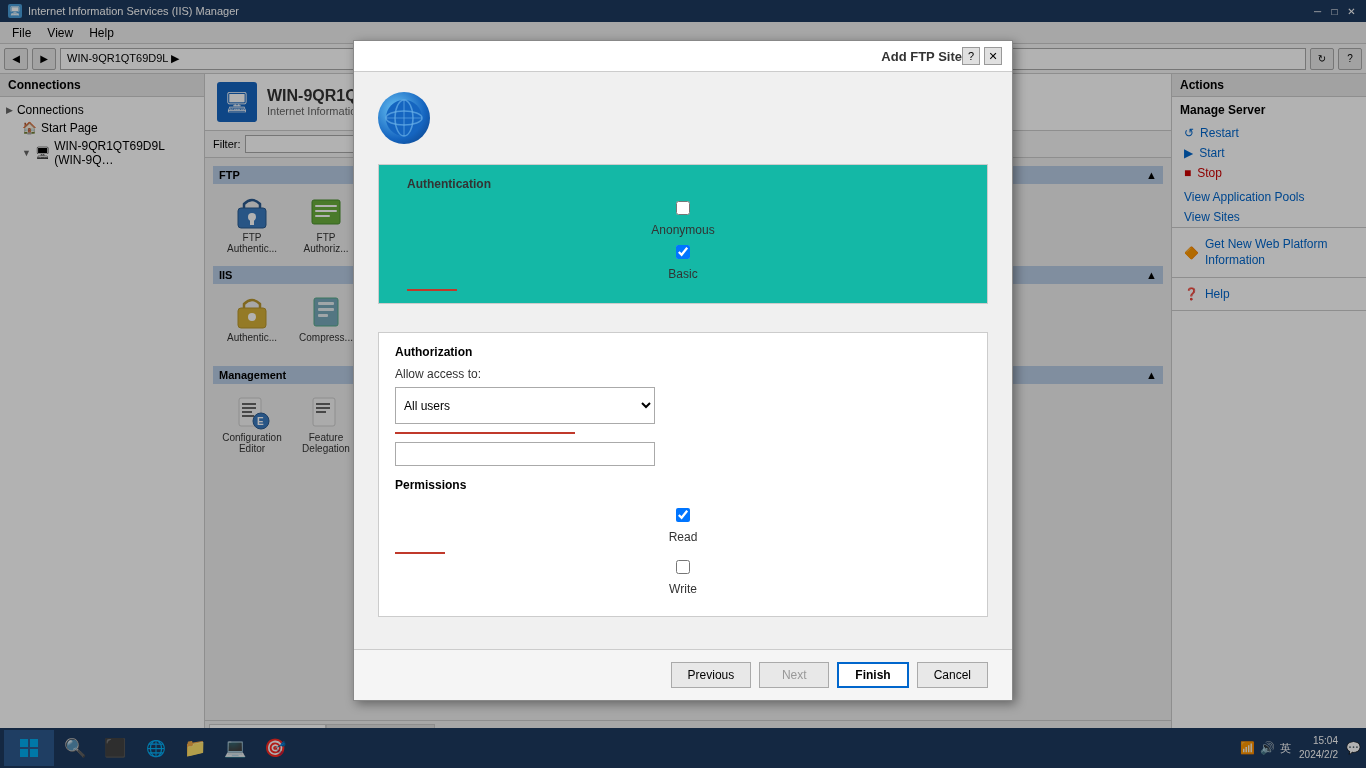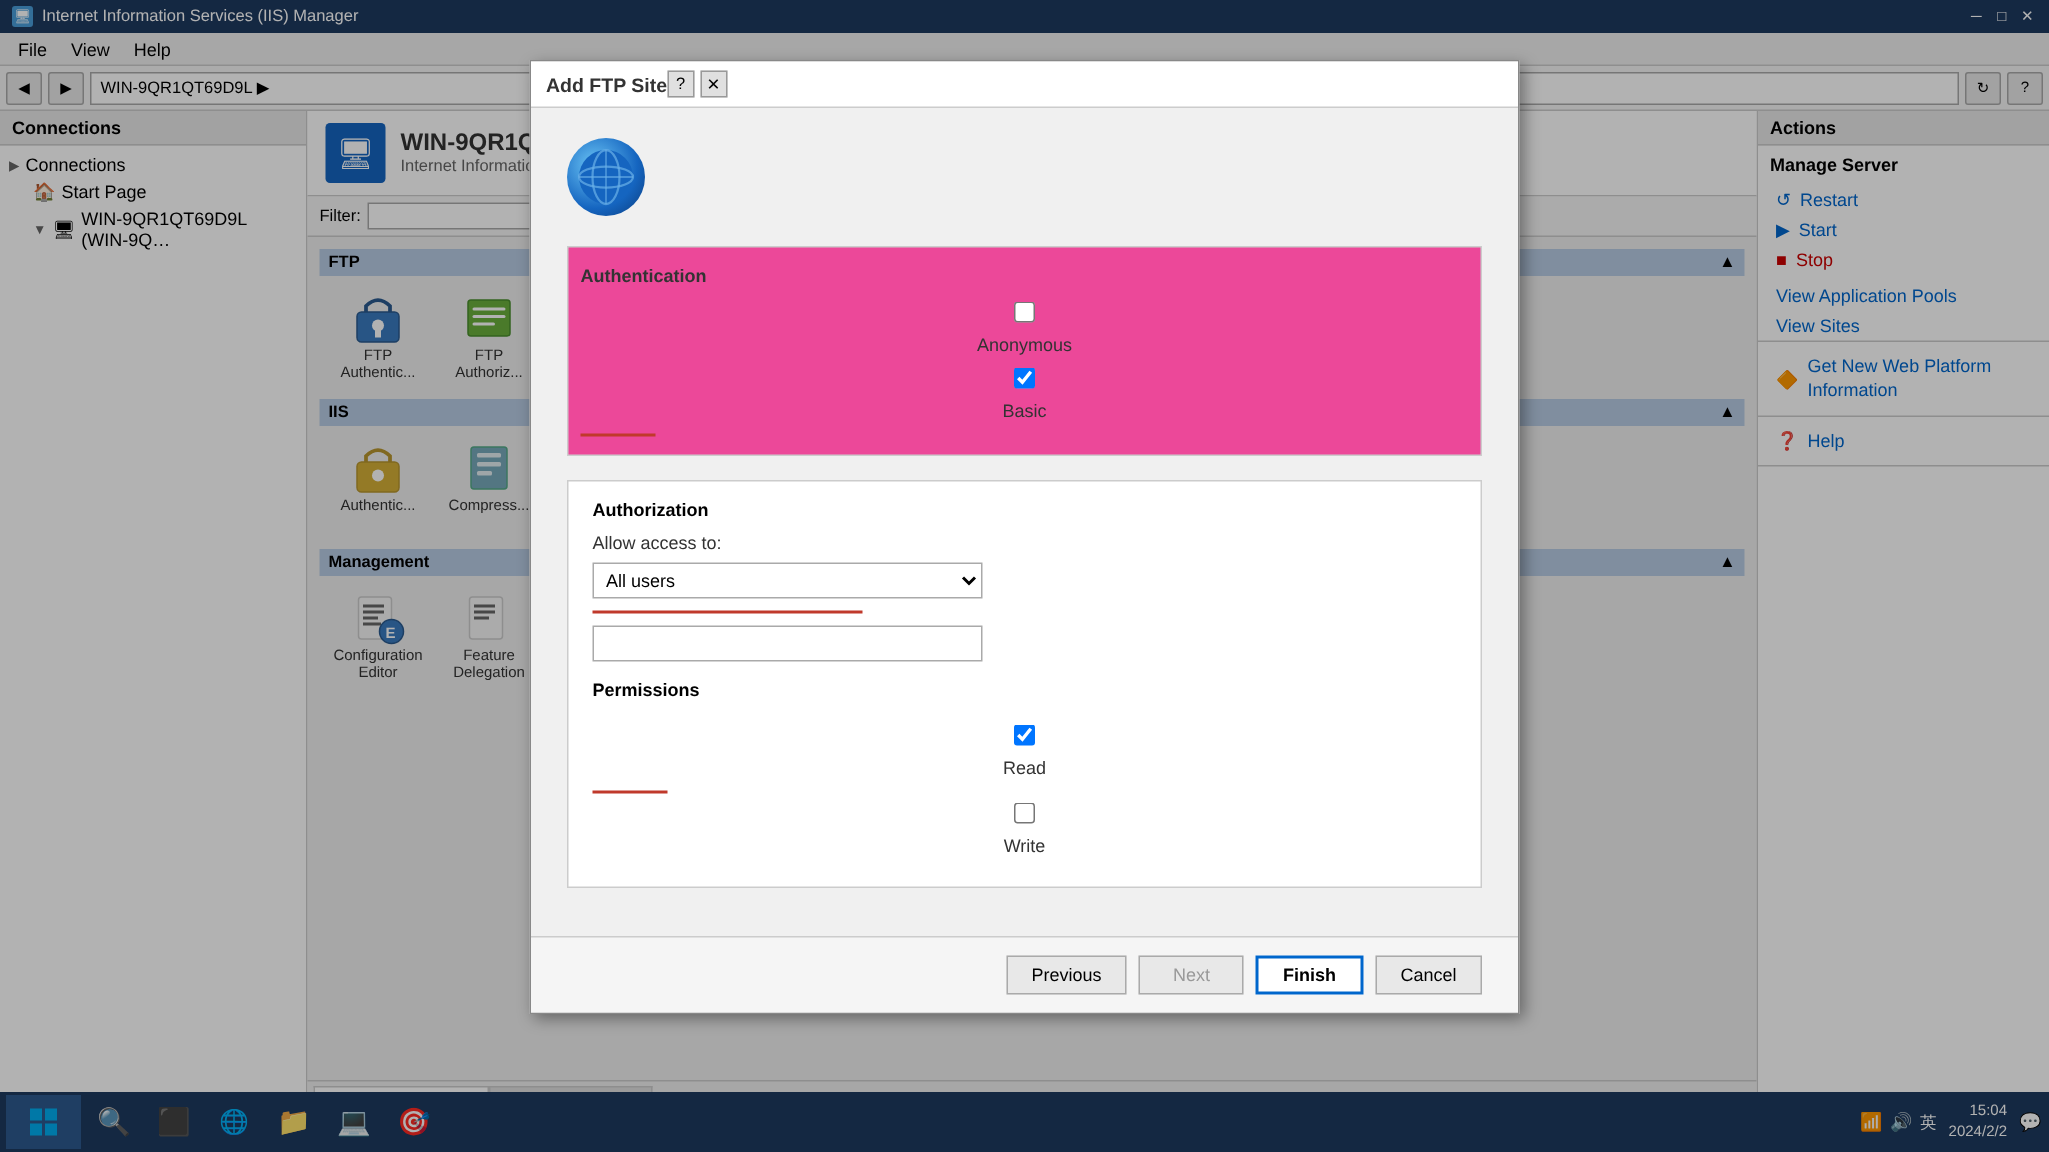--- a/index.html
+++ b/index.html
@@ -61,43 +61,43 @@
     .right-panel { width: 195px; background: white; border-left: 1px solid #ccc; overflow-y: auto; }
     .right-panel-header { background: #e8e8e8; padding: 4px 8px; font-weight: bold; font-size: 12px; border-bottom: 1px solid #ccc; }
     .right-section { border-bottom: 1px solid #ccc; }
     .right-section-title { font-weight: bold; font-size: 12px; padding: 6px 8px; }
     .right-action { display: flex; align-items: center; gap: 6px; padding: 3px 12px; cursor: pointer; font-size: 12px; color: #0066cc; }
     .right-action .action-icon { font-size: 12px; }
 
     
     .modal-overlay { position: absolute; top: 0; left: 0; right: 0; bottom: 0; background: rgba(0,0,0,0.3); display: flex; align-items: flex-start; justify-content: center; z-index: 100; padding-top: 40px; }
     .modal { width: 660px; background: #f0f0f0; border: 1px solid #888; box-shadow: 3px 3px 10px rgba(0,0,0,0.4); display: flex; flex-direction: column; }
-    .modal-title-bar { background: white; padding: 6px 10px; display: flex; align-items: center; justify-content: flex-start; border-bottom: 1px solid #ccc; }
+    .modal-title-bar { background: white; padding: 6px 10px; display: flex; align-items: center; justify-content: flex-end; border-bottom: 1px solid #ccc; }
     .modal-title { font-size: 13px; font-weight: bold; color: #333; }
     .modal-controls { display: flex; gap: 4px; }
     .modal-ctrl-btn { width: 18px; height: 18px; border: 1px solid #999; background: #e0e0e0; cursor: pointer; display: flex; align-items: center; justify-content: center; font-size: 11px; }
     .modal-body { padding: 20px 24px; }
     .modal-heading-row { display: flex; align-items: center; gap: 16px; margin-bottom: 20px; }
     .modal-globe-icon { width: 52px; height: 52px; border-radius: 50%; background: radial-gradient(circle at 35% 35%, #6bc5f5, #1565c0 60%, #0a3a7a); display: flex; align-items: center; justify-content: center; font-size: 28px; position: relative; }
     .modal-main-title { font-size: 16px; font-weight: bold; color: #333; }
 
     
-    .form-section { background: #ec4899; border: 1px solid #ccc; padding: 12px 8px; margin-bottom: 16px; }
+    .form-section { background: #14b8a6; border: 1px solid #ccc; padding: 12px 28px; margin-bottom: 28px; }
     .form-section-title { font-size: 12px; font-weight: bold; margin-bottom: 10px; color: #333; }
     .checkbox-row { display: flex; align-items: center; gap: 8px; margin-bottom: 8px; flex-direction: column; }
     .checkbox-row input[type="checkbox"] { width: 14px; height: 14px; cursor: pointer; }
     .checkbox-label { font-size: 12px; color: #333; }
     .red-line { height: 2px; background: #c0392b; margin-top: 8px; width: 50px; }
 
     
     .auth-section { background: white; border: 1px solid #ccc; padding: 12px 16px; margin-bottom: 12px; }
     .auth-section-title { font-size: 12px; font-weight: bold; margin-bottom: 8px; }
     .allow-access-label { font-size: 12px; margin-bottom: 6px; color: #333; }
     .dropdown-row { display: flex; align-items: center; margin-bottom: 8px; }
-    .dropdown-select { width: 260px; height: 24px; border: 1px solid #aaa; background: white; font-size: 12px; padding: 0 4px; cursor: pointer; }
+    .dropdown-select { width: 260px; height: 37px; border: 1px solid #aaa; background: white; font-size: 12px; padding: 0 4px; cursor: pointer; }
     .auth-red-line { height: 2px; background: #c0392b; margin-top: 2px; width: 180px; margin-bottom: 8px; }
     .text-input { width: 260px; height: 24px; border: 1px solid #aaa; background: white; font-size: 12px; padding: 0 4px; }
 
     
     .perm-section-title { font-size: 12px; font-weight: bold; margin-bottom: 16px; margin-top: 4px; }
 
     
     .modal-footer { padding: 12px 24px; display: flex; justify-content: flex-end; gap: 8px; border-top: 1px solid #ccc; background: #f5f5f5; }
     .modal-btn { height: 26px; padding: 0 16px; border: 1px solid #aaa; background: #e8e8e8; cursor: pointer; font-size: 12px; min-width: 70px; }
     .modal-btn.primary { background: white; border: 2px solid #0066cc; font-weight: bold; }

